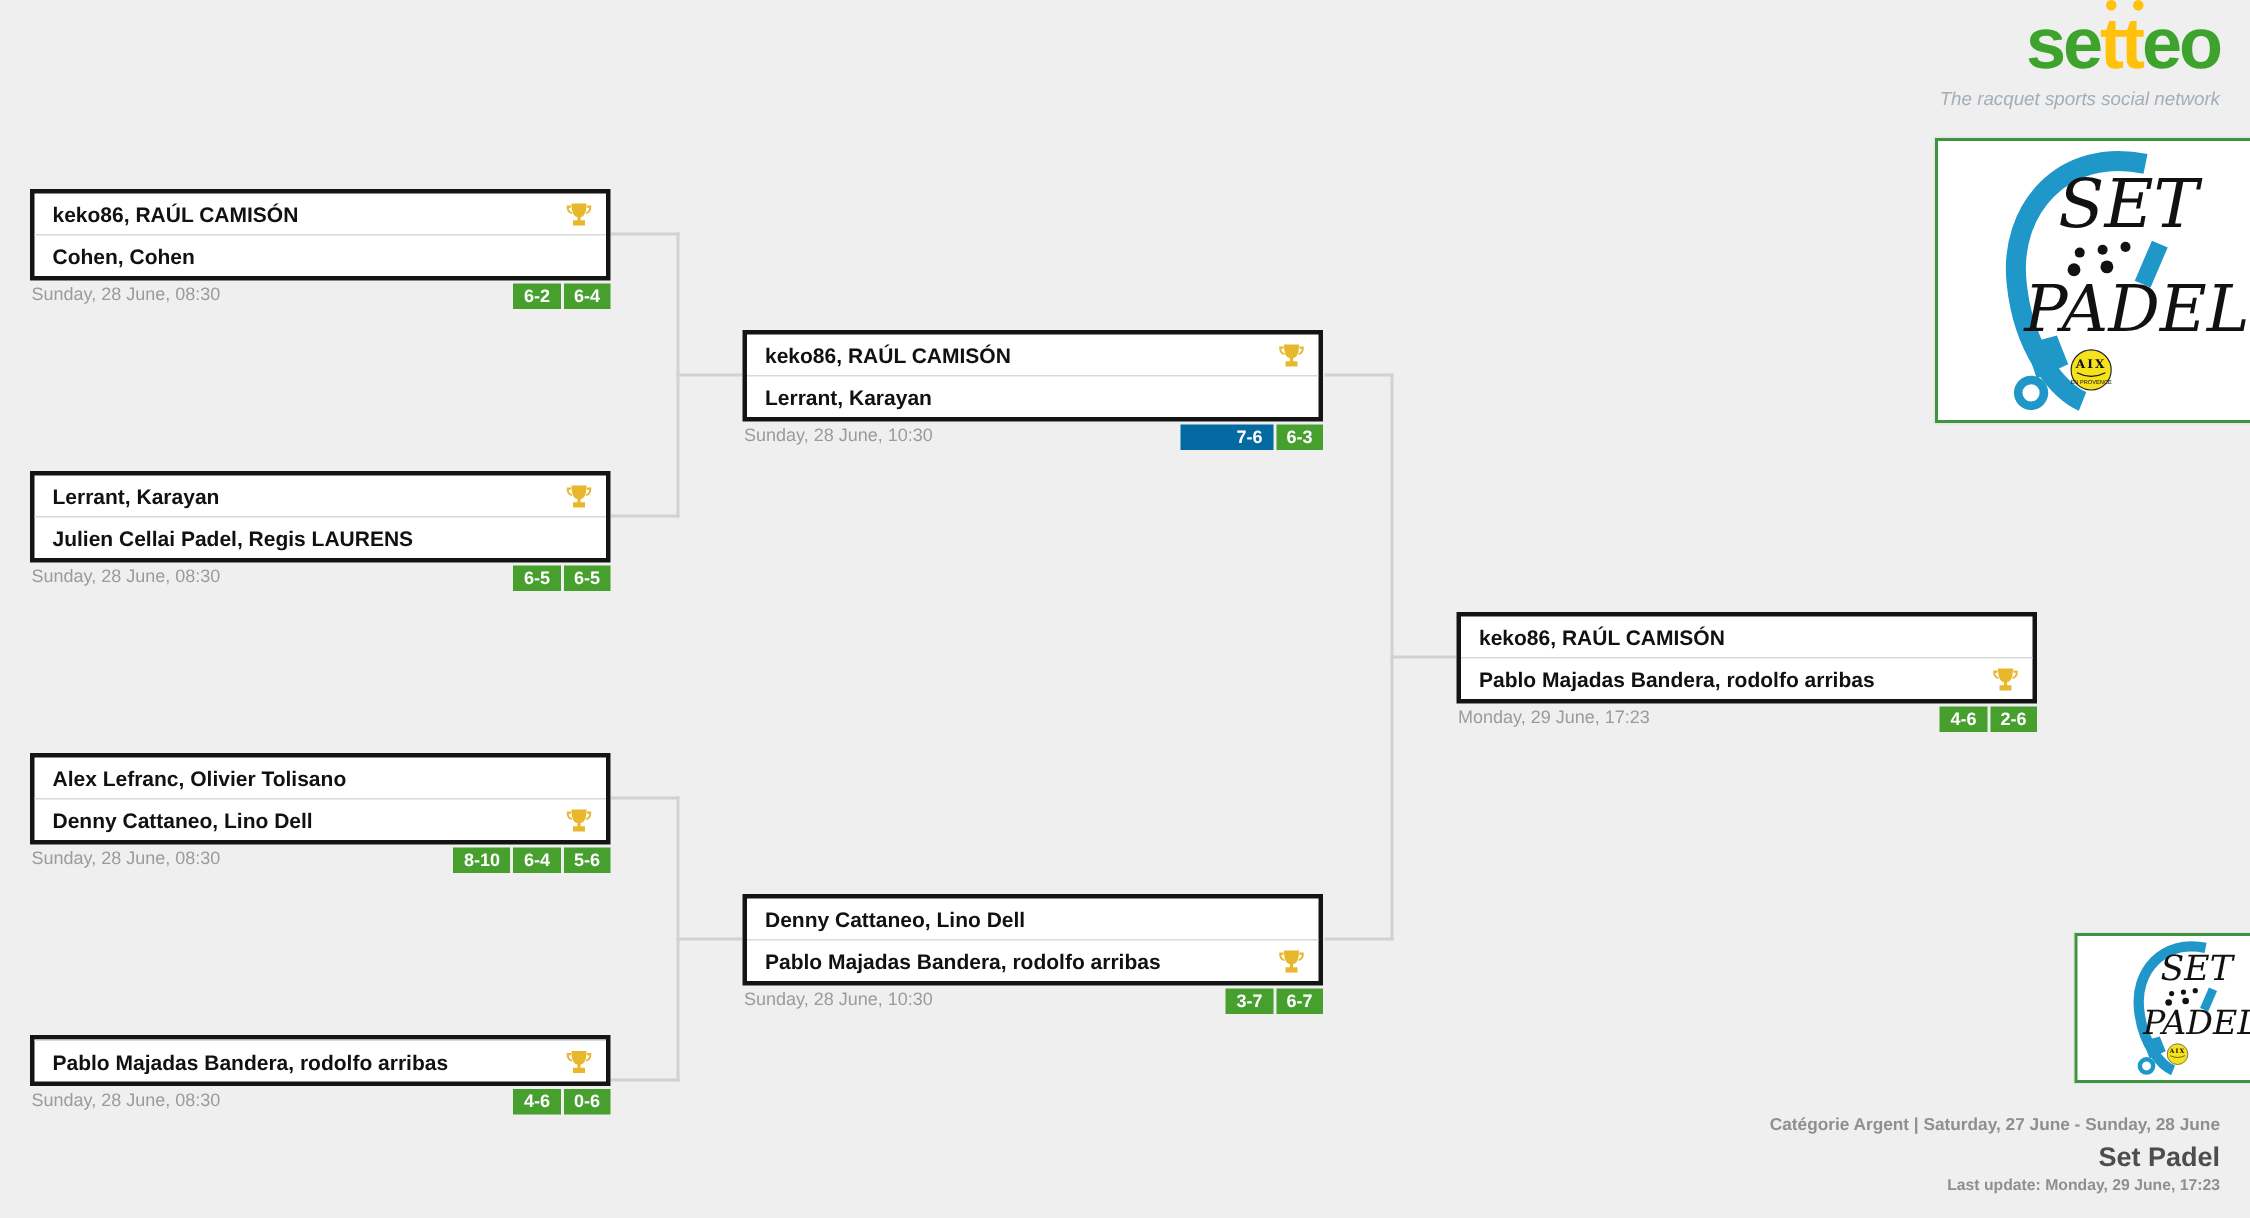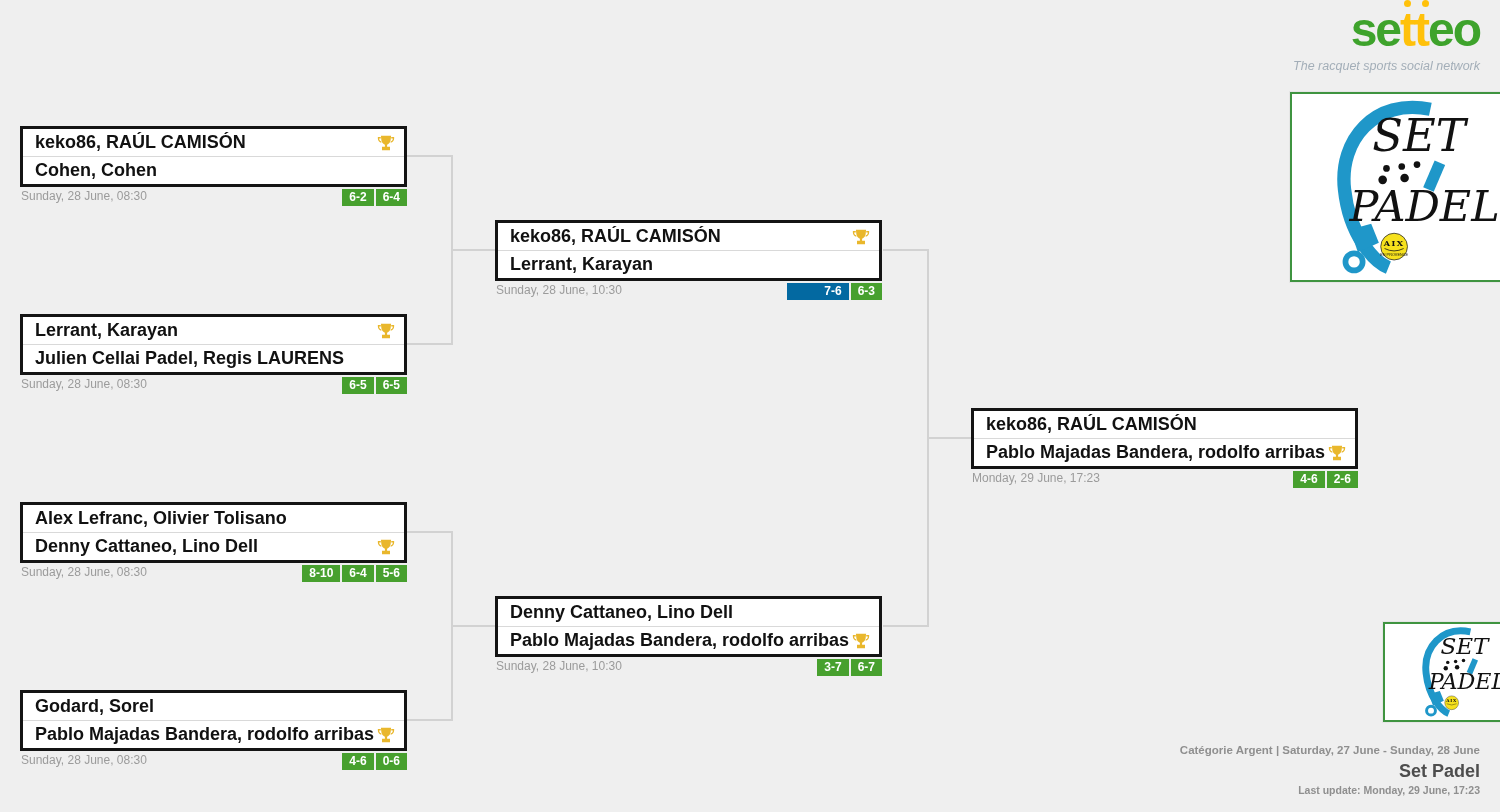--- a/index.html
+++ b/index.html
@@ -9,21 +9,21 @@
   }
 
   
   .connector { position:absolute; background:#d2d2d2; }
 
   
   .match { position:absolute; width:387px; }
   .box { border:3px solid #141414; background:#fff; cursor:pointer; }
   .team-row { display:flex; align-items:center; height:27px; padding:0 9px 0 12px; }
   .team-row.second { border-top:1px solid #d9d9d9; }
-  .name { flex:1; font-weight:bold; font-size:18px; color:#111;
+  .name { flex:1; font-weight:bold; font-size:14px; color:#111;
           white-space:nowrap; overflow:hidden; }
   .trophy { width:18px; height:16px; flex:0 0 auto; }
   .meta { display:flex; justify-content:space-between; align-items:flex-start; margin-top:2px; }
   .date { font-size:12px; color:#9b9b9b; padding-left:1px; }
   .scores { display:flex; gap:2px; }
   .score-badge { background:#47a02e; color:#fff; font-size:12px; font-weight:bold;
                  padding:2px 7px; line-height:13px; }
 
   
   .setteo { position:absolute; top:6px; right:20px; text-align:right; }
@@ -165,30 +165,20 @@
       <span class="scores">
             <span class="score-badge" style="background: rgb(71, 160, 46);">8-10</span>
             <span class="score-badge" style="background: rgb(71, 160, 46);">6-4</span>
             <span class="score-badge" style="background: rgb(71, 160, 46);">5-6</span>
           </span>
     </div>
   </div>
 
   <div class="match" style="left: 20px; top: 690px;">
     <div class="box">
-      <div class="team-row">
-        <span class="name t1name">Godard, Sorel</span>
-        <svg class="trophy t1trophy" viewBox="0 0 24 22" style="visibility: hidden;">
-          <g fill="#e9b72c">
-            <path d="M5 1h14l-.6 6c-.4 3.4-2.6 5.8-4.9 6.4v2.8h4V21H6.5v-4.8h4v-2.8C8.2 12.8 6 10.4 5.6 7z"></path>
-            <path d="M4.8 2.8H.8v2c0 3 2 5.3 4.9 5.8l-.4-2C3.6 8.2 2.6 6.9 2.6 4.8h2.2z"></path>
-            <path d="M19.2 2.8h4v2c0 3-2 5.3-4.9 5.8l.4-2c1.7-.4 2.7-1.7 2.7-3.8h-2.2z"></path>
-          </g>
-        </svg>
-      </div>
       <div class="team-row second">
         <span class="name t2name">Pablo Majadas Bandera, rodolfo arribas</span>
         <svg class="trophy t2trophy" viewBox="0 0 24 22">
           <g fill="#e9b72c">
             <path d="M5 1h14l-.6 6c-.4 3.4-2.6 5.8-4.9 6.4v2.8h4V21H6.5v-4.8h4v-2.8C8.2 12.8 6 10.4 5.6 7z"></path>
             <path d="M4.8 2.8H.8v2c0 3 2 5.3 4.9 5.8l-.4-2C3.6 8.2 2.6 6.9 2.6 4.8h2.2z"></path>
             <path d="M19.2 2.8h4v2c0 3-2 5.3-4.9 5.8l.4-2c1.7-.4 2.7-1.7 2.7-3.8h-2.2z"></path>
           </g>
         </svg>
       </div>

